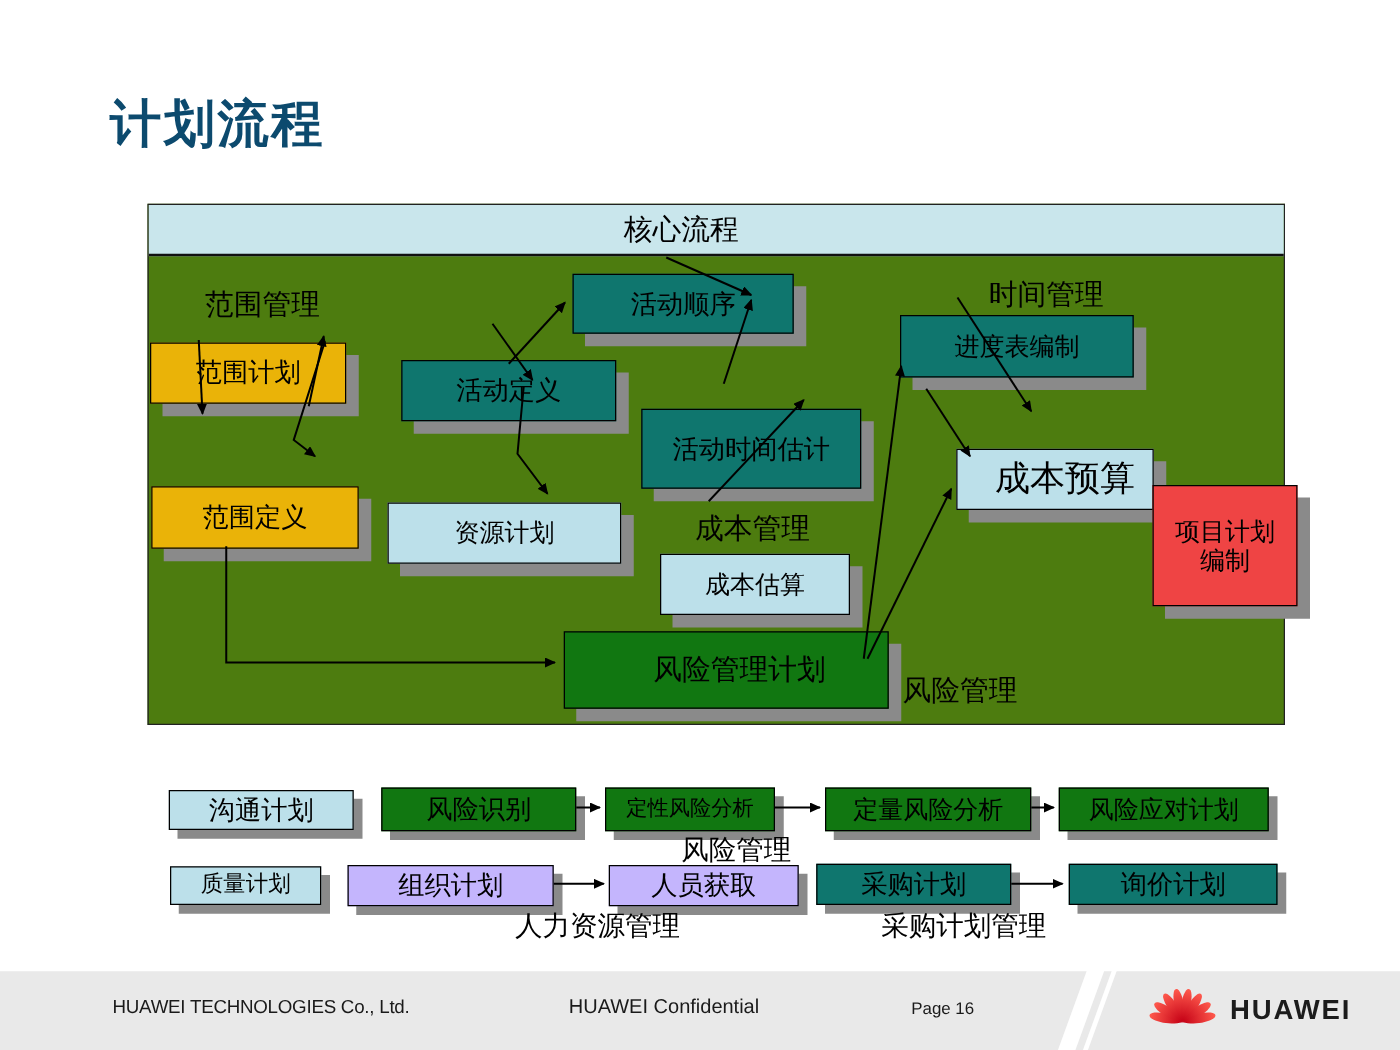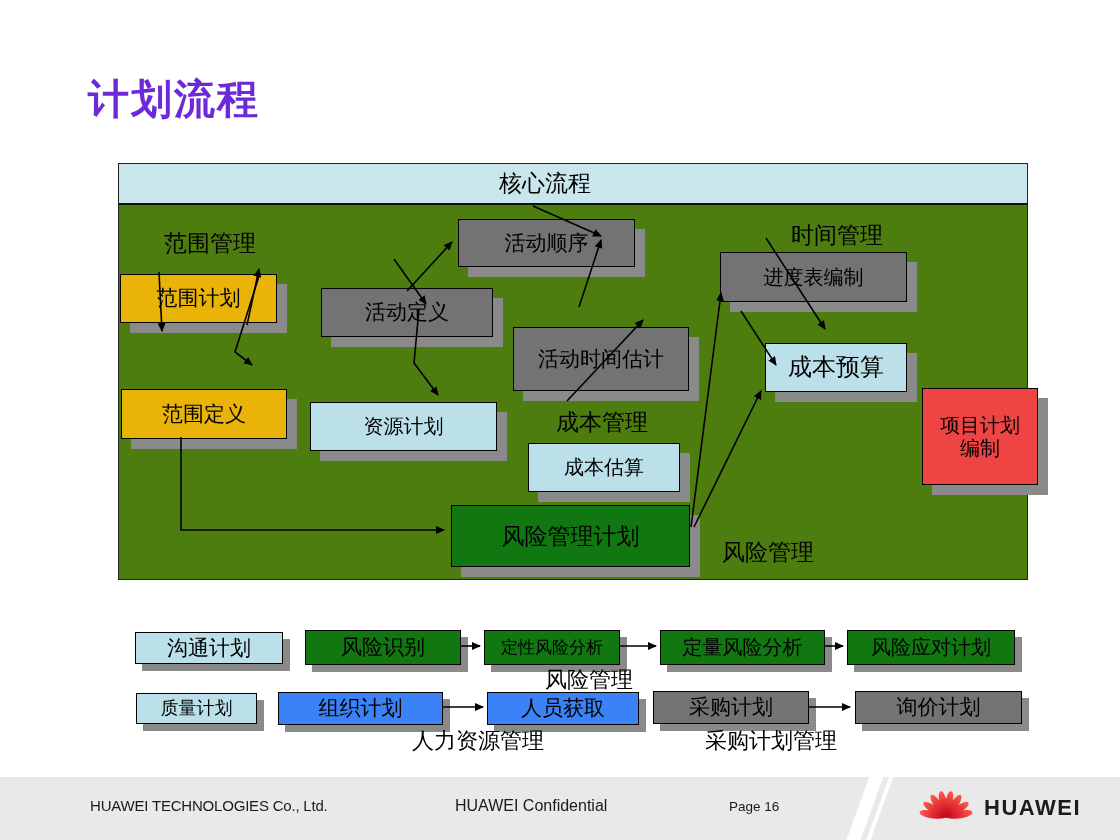--- a/index.html
+++ b/index.html
@@ -1,32 +1,32 @@
 <!DOCTYPE html>
 <html><head>
 <meta charset="utf-8">
 <style>
   html,body{margin:0;padding:0;background:#fff;}
   .slide{position:relative;width:1120px;height:840px;background:#fff;overflow:hidden;
          font-family:"Liberation Sans",sans-serif;}
   .title{position:absolute;left:88px;top:72px;font-size:41px;font-weight:800;
-         color:#6d28d9;font-family:"DejaVu Sans",sans-serif;letter-spacing:2px;}
+         color:#0c4a6e;font-family:"DejaVu Sans",sans-serif;letter-spacing:2px;}
   
   .panel{position:absolute;border:1px solid #222;background:#4d7c0f;}
   .panel-hdr{position:absolute;left:0;top:0;width:100%;background:#C9E6EC;
              border-bottom:2px solid #111;display:flex;align-items:center;justify-content:center;
              font-family:"DejaVu Serif",serif;color:#000;}
   
   .pbox{position:absolute;border:1px solid #000;display:flex;align-items:center;justify-content:center;
         font-family:"DejaVu Serif",serif;color:#000;text-align:center;line-height:1.15;z-index:2;}
   .magenta{background:#eab308;}
-  .green{background:#737373;}
+  .green{background:#0f766e;}
   .dgreen{background:#117711;}
   .lblue{background:#BCE0EA;}
-  .pinkb{background:#3b82f6;}
+  .pinkb{background:#c4b5fd;}
   .grayb{background:#ef4444;}
   .shadow-lg{box-shadow:10px 10px 0 #8A8A8A;}
   .shadow-sm{box-shadow:7px 7px 0 #8A8A8A;}
   .dlabel{position:absolute;font-family:Liberation Sans, sans-serif;font-size:23px;color:#000;
           white-space:nowrap;z-index:3;}
   .arrows{position:absolute;left:0;top:0;width:1120px;height:840px;z-index:5;pointer-events:none;}
   .arrows line,.arrows polyline{stroke:#000;stroke-width:1.6;fill:none;}
   
   .footer-band{position:absolute;left:0;top:777px;width:1120px;height:63px;background:#E9E9E9;}
   .stripe{position:absolute;background:#fff;transform:skewX(-20deg);}
@@ -52,23 +52,23 @@
   <div class="dlabel" style="left:556px;top:407px;">成本管理</div>
   <div class="dlabel" style="left:722px;top:537px;">风险管理</div>
 
   <div class="pbox magenta shadow-lg" style="left:120px;top:274px;width:155px;height:47px;font-size:21px;">范围计划</div>
   <div class="pbox magenta shadow-lg" style="left:121px;top:389px;width:164px;height:48px;font-size:21px;">范围定义</div>
   <div class="pbox green shadow-lg" style="left:321px;top:288px;width:170px;height:47px;font-size:21px;">活动定义</div>
   <div class="pbox green shadow-lg" style="left:458px;top:219px;width:175px;height:46px;font-size:21px;">活动顺序</div>
   <div class="pbox green shadow-lg" style="left:513px;top:327px;width:174px;height:62px;font-size:21px;">活动时间估计</div>
   <div class="pbox lblue shadow-lg" style="left:310px;top:402px;width:185px;height:47px;font-size:20px;">资源计划</div>
   <div class="pbox green shadow-lg" style="left:720px;top:252px;width:185px;height:48px;font-size:20px;text-align:center;">进度表编制</div>
-  <div class="pbox lblue shadow-lg" style="left:765px;top:343px;width:140px;height:47px;font-size:24px;">成本预算</div>
+  <div class="pbox lblue shadow-lg" style="left:765px;top:359px;width:140px;height:47px;font-size:28px;padding-left:16px;">成本预算</div>
   <div class="pbox lblue shadow-lg" style="left:528px;top:443px;width:150px;height:47px;font-size:20px;">成本估算</div>
-  <div class="pbox dgreen shadow-lg" style="left:451px;top:505px;width:237px;height:60px;font-size:23px;">风险管理计划</div>
+  <div class="pbox dgreen shadow-lg" style="left:451px;top:505px;width:237px;height:60px;font-size:23px;padding-left:21px;">风险管理计划</div>
   <div class="pbox grayb shadow-lg" style="left:922px;top:388px;width:114px;height:95px;font-size:20px;flex-direction:column;">
     <span>项目计划</span>
     <span>编制</span>
   </div>
 
 
   <div class="pbox lblue shadow-sm" style="left:135px;top:632px;width:146px;height:30px;font-size:21px;">沟通计划</div>
   <div class="pbox dgreen shadow-sm" style="left:305px;top:630px;width:154px;height:33px;font-size:21px;">风险识别</div>
   <div class="pbox dgreen shadow-sm" style="left:484px;top:630px;width:134px;height:33px;font-size:17px;">定性风险分析</div>
   <div class="pbox dgreen shadow-sm" style="left:660px;top:630px;width:163px;height:33px;font-size:20px;">定量风险分析</div>

